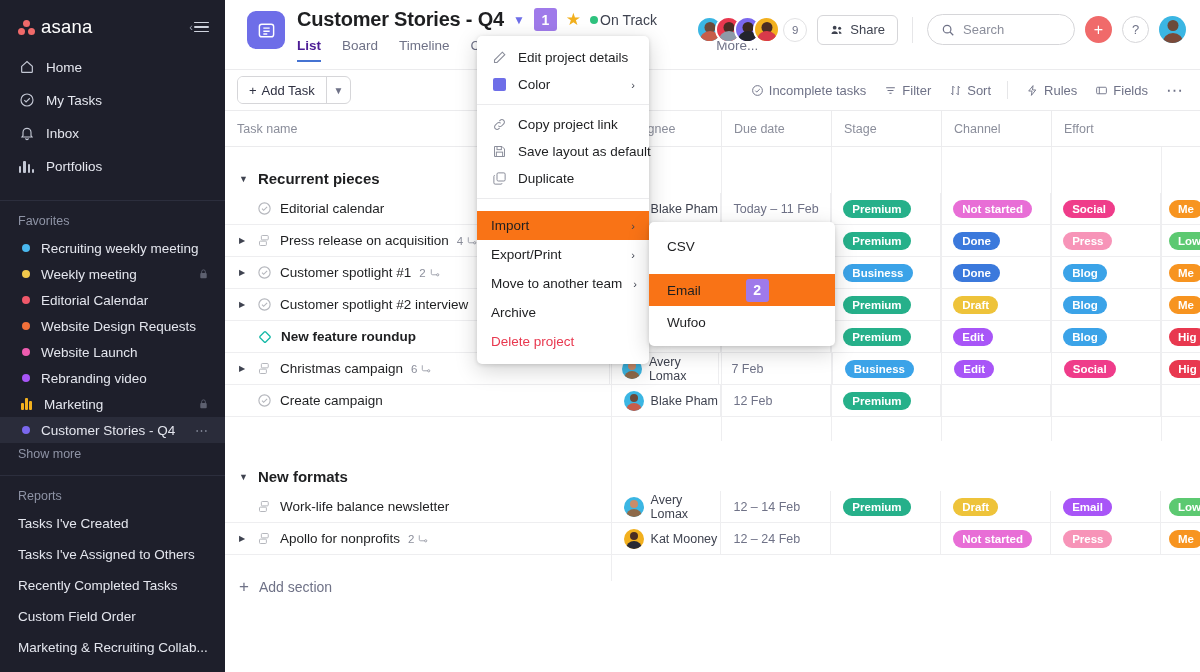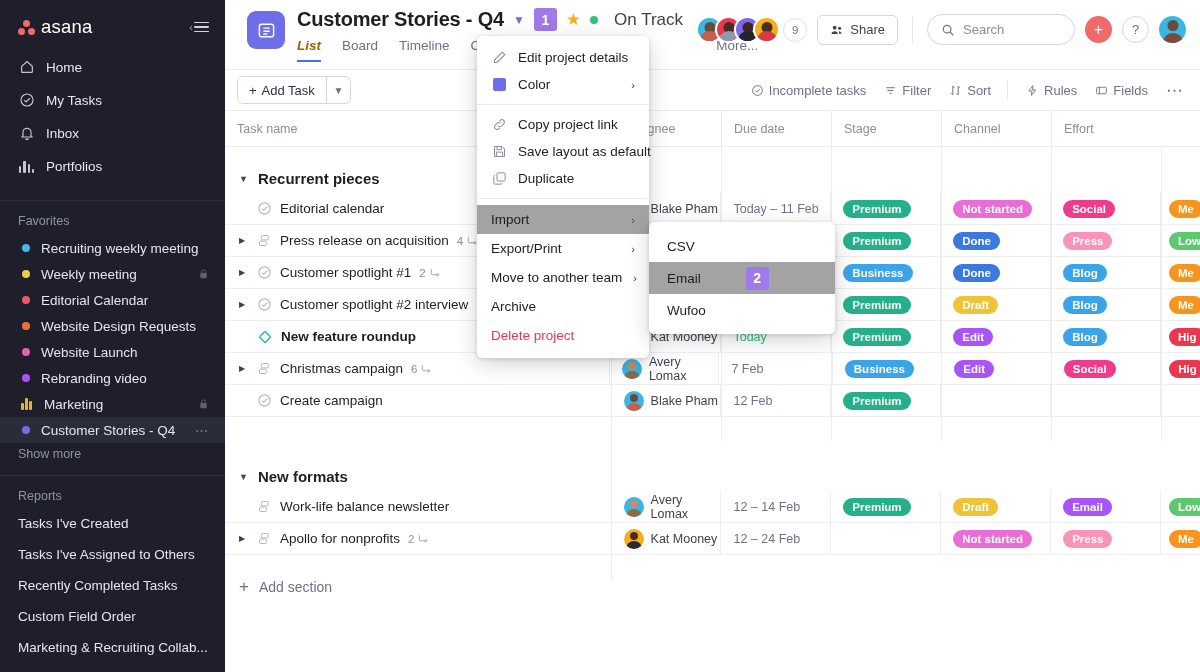--- a/index.html
+++ b/index.html
@@ -57,25 +57,25 @@
     border-bottom:1px solid #ebebed; position:relative; }
   .proj-icon { width:38px; height:38px; border-radius:9px; background:#6e6ee8;
     display:flex; align-items:center; justify-content:center; margin: 11px 12px 0 8px; flex:0 0 38px; }
   .title-wrap { padding-top: 8px; flex:1; min-width:0; }
   .title-line { display:flex; align-items:center; gap:9px; }
   .proj-title { font-size:20px; font-weight:700; color:#1e1f21; letter-spacing:-.2px; }
   .title-chev { color:#6e6ee8; font-size:12px; cursor:pointer; }
   .hl-badge { background:#9f7aea; color:#fff; width:23px; height:23px; border-radius:3px;
     display:flex; align-items:center; justify-content:center; font-size:14px; font-weight:600; }
   .star { color:#f2b01e; font-size:17px; cursor:pointer; }
-  .status { display:flex; align-items:center; gap:16px; font-size:17px; color:#3f4350; cursor:pointer; }
+  .status { display:flex; align-items:center; gap:2px; font-size:14px; color:#3f4350; cursor:pointer; }
   .status .sdot { width:8px; height:8px; border-radius:50%; background:#2ec27e; }
   .tabs { display:flex; align-items:center; gap:21px; margin-top:7px; }
   .tab { font-size:13.5px; color:#6f7287; cursor:pointer; padding-bottom:7px; border-bottom:2px solid transparent; }
-  .tab.active { color:#a16207; border-bottom-color:#4573d2; font-weight:600;font-style:italic; }
+  .tab.active { color:#4c1d95; border-bottom-color:#4573d2; font-weight:600; }
   .tab.more { color:#6f7287; }
 
   .top-right { display:flex; align-items:center; gap:10px; padding-top:14px; }
   .avatars { display:flex; align-items:center; }
   .av { width:27px; height:27px; border-radius:50%; border:2px solid #fff; margin-left:-8px;
     position:relative; overflow:hidden; }
   .av:first-child { margin-left:0; }
   .av .head { position:absolute; left:50%; top:4px; transform:translateX(-50%);
     width:11px; height:11px; border-radius:50%; background:#6b4a3a; }
   .av .body { position:absolute; left:50%; bottom:-4px; transform:translateX(-50%);
@@ -129,21 +129,21 @@
   .vline { position:absolute; top:0; bottom:0; width:1px; background:#eeeef0; }
 
   
   .menu { position:absolute; background:#fff; border-radius:5px;
     box-shadow: 0 1px 4px rgba(0,0,0,.14), 0 6px 22px rgba(0,0,0,.18); z-index:40; }
   .menu-item { display:flex; align-items:center; height:27px; padding:0 14px 0 14px; gap:11px;
     font-size:13.5px; color:#1e1f21; cursor:pointer; white-space:nowrap; }
   .menu-item .mi-ico { width:16px; flex:0 0 16px; display:flex; align-items:center; justify-content:center; color:#8b8e9b; }
   .menu-item .mi-lbl { flex:1; }
   .menu-item .mi-arrow { color:#3f4350; font-size:11px; }
-  .menu-item.hover { background:#a3a3a3; }
+  .menu-item.hover { background:#f97316;margin-top:12px; }
   .menu-item.danger { color:#e8384f; }
   .menu-div { height:1px; background:#ebebed; margin:6px 0; }
   .swatch { width:13px; height:13px; border-radius:2px; background:#6e6ee8; }
   .sub-badge { background:#9f7aea; color:#fff; width:23px; height:23px; border-radius:3px;
     display:flex; align-items:center; justify-content:center; font-size:14px; font-weight:600; margin-left:34px; }
   .sub-menu .menu-item { height:32px; padding-left:18px; font-size:13.5px; }
   svg { display:block; }
 </style>
 </head>
 <body>

